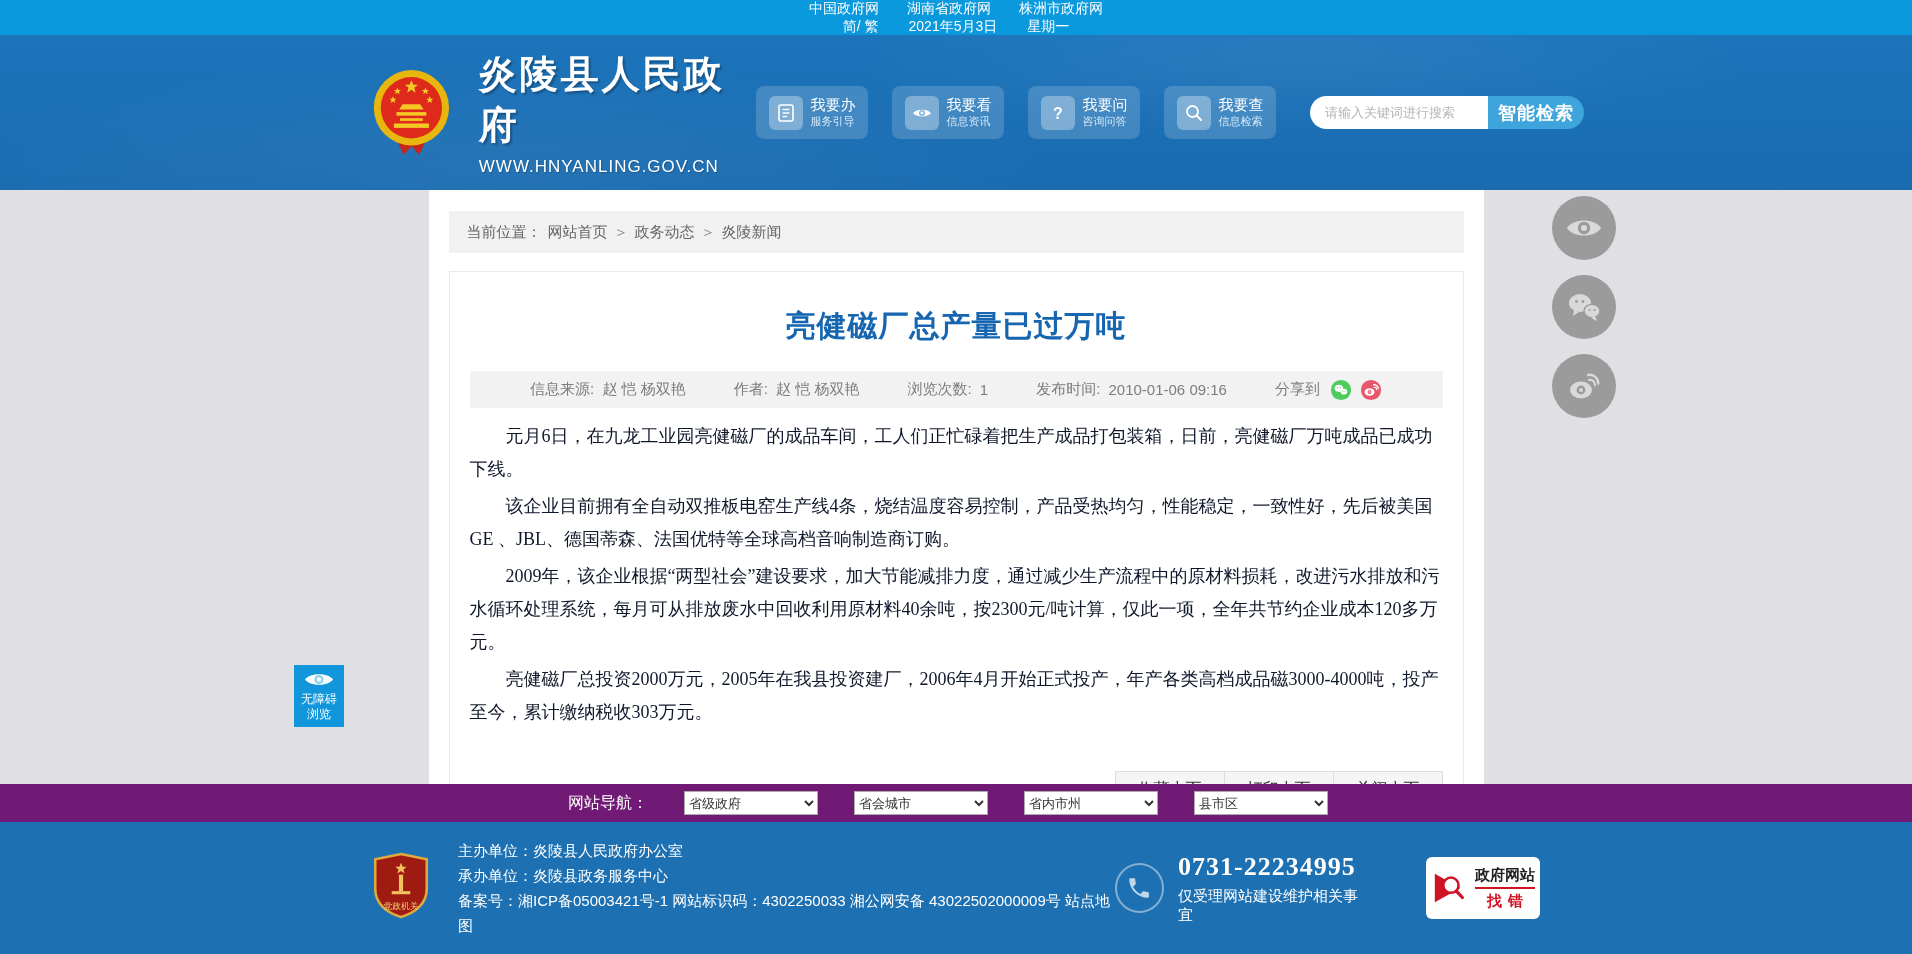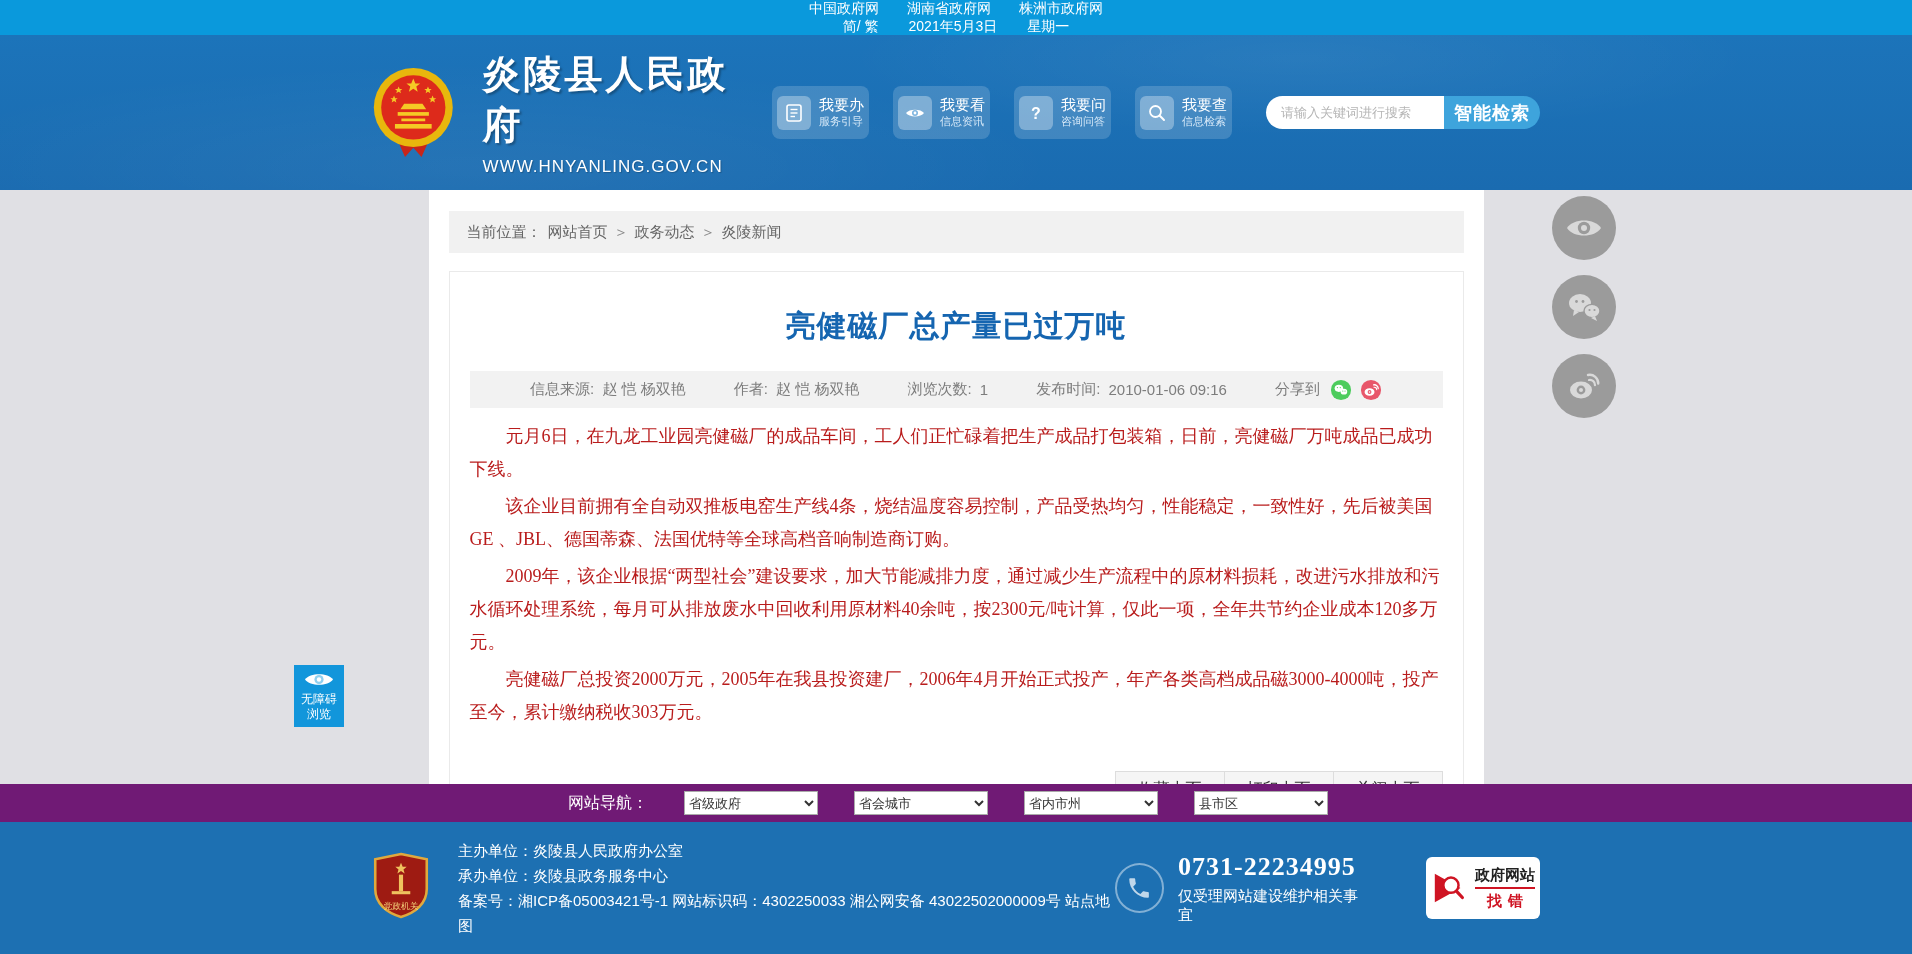--- a/index.html
+++ b/index.html
@@ -19,21 +19,21 @@
   .header::after { content:""; position:absolute; inset:0; pointer-events:none; background:
      radial-gradient(ellipse 700px 120px at 68% 15%, rgba(255,255,255,.06), transparent 65%),
      radial-gradient(ellipse 900px 160px at 25% 85%, rgba(255,255,255,.05), transparent 65%); }
   .header .container { display:flex; align-items:center; position:relative; z-index:1; }
   .logo-group { display:flex; align-items:center; gap:28px; cursor:pointer; }
   .titles { display:flex; flex-direction:column; gap:6px; }
   .site-name { font-size:38px; font-weight:bold; color:#fff; letter-spacing:3px; text-shadow:2px 2px 2px rgba(0,0,0,.28); }
   .site-url { font-size:17px; font-weight:normal; color:#fff; letter-spacing:1px; text-shadow:1px 1px 1px rgba(0,0,0,.22); }
 
   .services { display:flex; gap:24px; margin-left:26px; }
-  .service-btn { width:97px; height:53px; background:rgba(255,255,255,.17); border-radius:8px;
+  .service-btn { width:112px; height:53px; background:rgba(255,255,255,.17); border-radius:8px;
      display:flex; align-items:center; justify-content:center; gap:8px; cursor:pointer; }
   .service-icon { width:34px; height:34px; background:rgba(255,255,255,.32); border-radius:6px;
      display:flex; align-items:center; justify-content:center; flex:0 0 auto; }
   .service-text { display:flex; flex-direction:column; line-height:1.25; }
   .service-line1 { font-size:15px; color:#fff; }
   .service-line2 { font-size:11px; color:#d7e9f8; }
 
   .search { margin-left:34px; display:flex; height:33px; }
   .search input { width:178px; border:none; outline:none; border-radius:17px 0 0 17px; padding:1px 15px;
      font-size:13px; color:#555; background:#fff; font-family:inherit; }
@@ -51,21 +51,21 @@
 
   .article-box { margin-top:18px; border:1px solid #eaeaea; padding:20px 20px 15px; }
   .article-title { text-align:center; color:#1565b0; font-size:30px; font-weight:bold; margin:14px 0 24px; letter-spacing:1px; }
   .meta { background:#f2f2f2; height:37px; display:flex; align-items:center; justify-content:center;
      gap:48px; color:#7d7d7d; font-size:15px; }
   .meta-item { display:flex; align-items:center; gap:2px; white-space:nowrap; }
   .share-icons { display:flex; align-items:center; gap:8px; }
   .share-icons svg { cursor:pointer; display:block; }
 
   .body { margin-top:12px; }
-  .body p { font-size:18px; line-height:33px; color:#b91c1c; text-indent:2em; margin:4px 0;
+  .body p { font-size:18px; line-height:33px; color:#0f172a; text-indent:2em; margin:4px 0;
      font-family:"Liberation Serif","DejaVu Serif",serif; }
 
   .actions { display:flex; justify-content:flex-end; margin-top:42px; }
   .actions button { height:36px; padding:0 22px; background:#f5f5f5; border:1px solid #ddd; font-size:16px;
      color:#333; margin-left:-1px; cursor:pointer; font-family:inherit; }
 
   
   .footer-nav { height:38px; background:#701a75; }
   .footer-nav .container { display:flex; align-items:center; padding-left:196px; gap:36px; }
   .fn-label { color:#fff; font-size:16px; }

